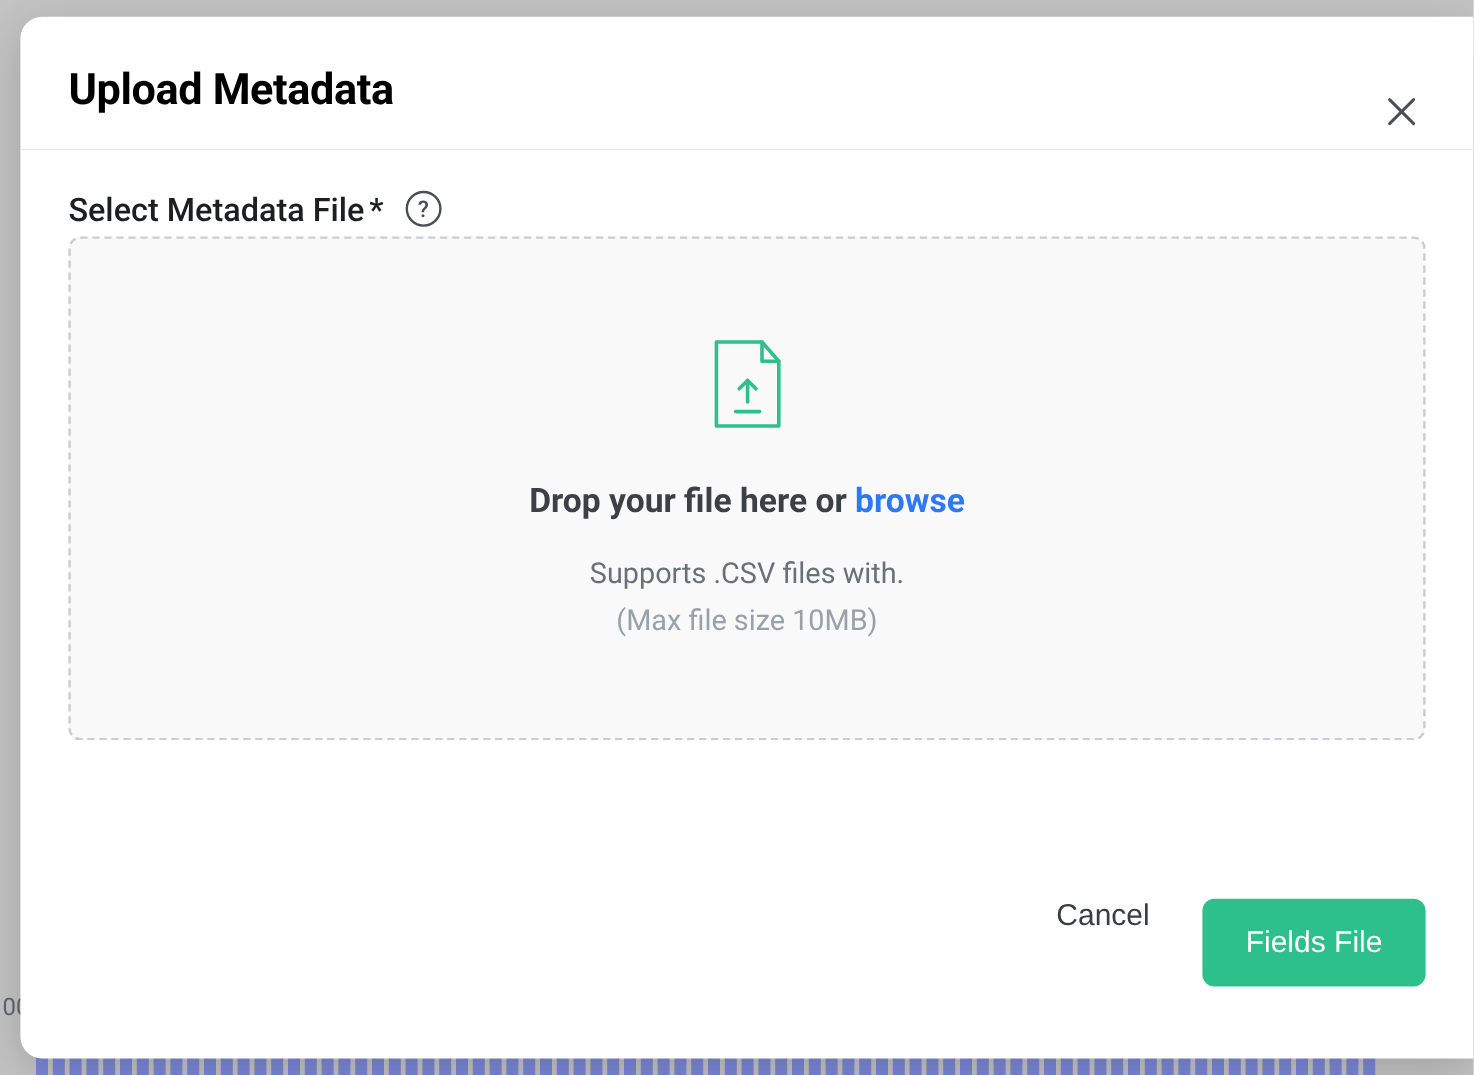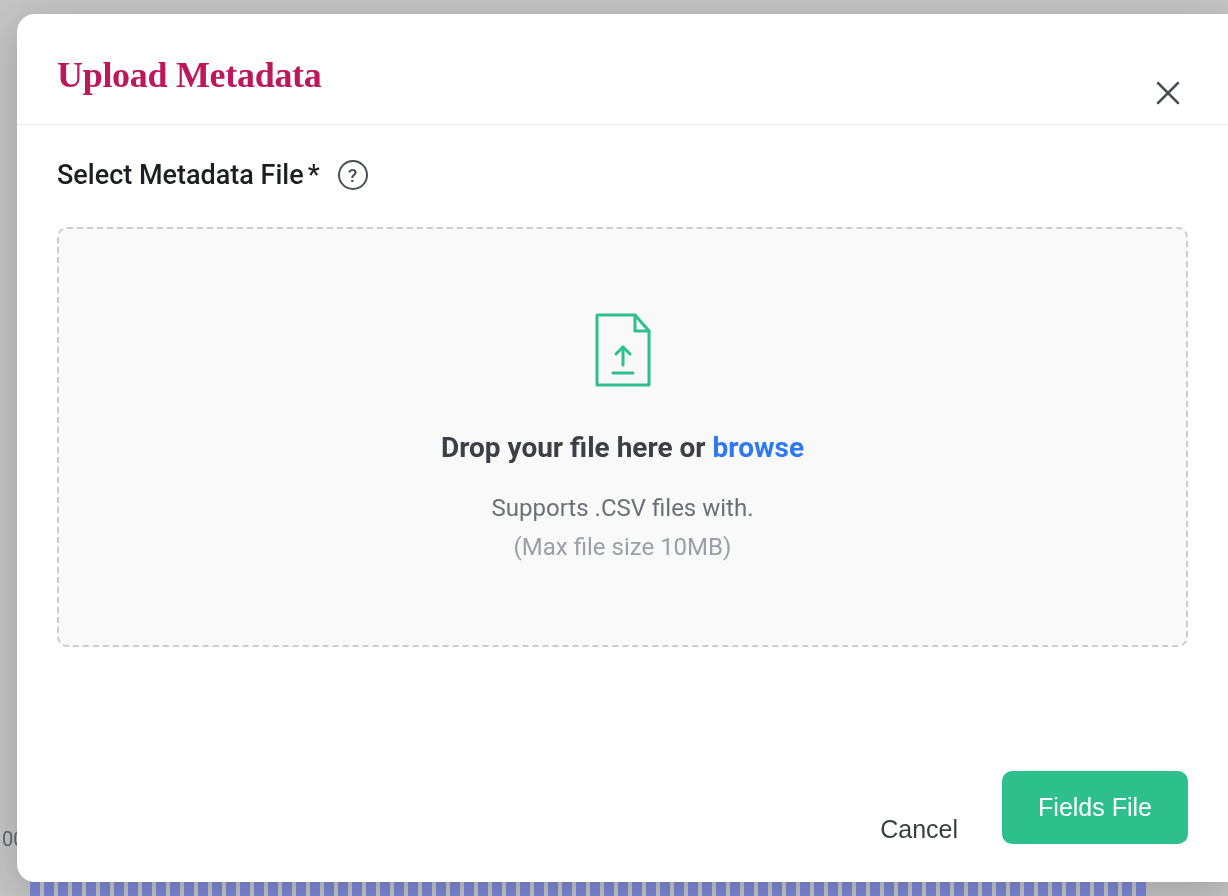--- a/index.html
+++ b/index.html
@@ -53,23 +53,22 @@
       flex-direction: column;
     }
     .modal-header {
       padding: 40px 56px 28px 40px;
       border-bottom: 1px solid #e6e8eb;
       position: relative;
     }
     .modal-title {
       font-size: 36px;
       font-weight: 700;
-      color: #be185d;
+      color: #000000;
       letter-spacing: -0.3px;
-      font-family: Liberation Serif, serif;
     }
     .modal-subtitle {
       font-size: 25px;
       color: #8a9099;
       margin-top: 10px;
       font-weight: 400;
     }
     .required-asterisk { color: #d52b1e; }
     .close-btn {
       position: absolute;
@@ -86,23 +85,23 @@
       color: #4a4f56;
     }
     .close-btn svg { width: 30px; height: 30px; }
 
     .modal-body {
       padding: 34px 40px 20px 40px;
       flex: 1;
     }
     .field-label-row {
       display: flex;
-      align-items: center;
+      align-items: flex-start;
       gap: 18px;
-      margin-bottom: 36px;
+      margin-bottom: 6px;
     }
     .field-label {
       font-size: 27px;
       font-weight: 500;
       color: #1c1e21;
     }
     .help-circle {
       width: 30px;
       height: 30px;
       border: 2px solid #4a4f56;
@@ -141,24 +140,24 @@
       font-size: 24px;
       color: #6b7077;
     }
     .max-text {
       margin-top: 7px;
       font-size: 24px;
       color: #9aa0a8;
     }
 
     .modal-footer {
-      padding: 18px 40px 38px 40px;
+      padding: 18px 40px 60px 40px;
       display: flex;
       justify-content: flex-end;
-      align-items: flex-end;
+      align-items: flex-start;
       gap: 44px;
     }
     .cancel-btn {
       background: none;
       border: none;
       font-size: 25px;
       color: #3a3d42;
       cursor: pointer;
     }
     .upload-btn {

